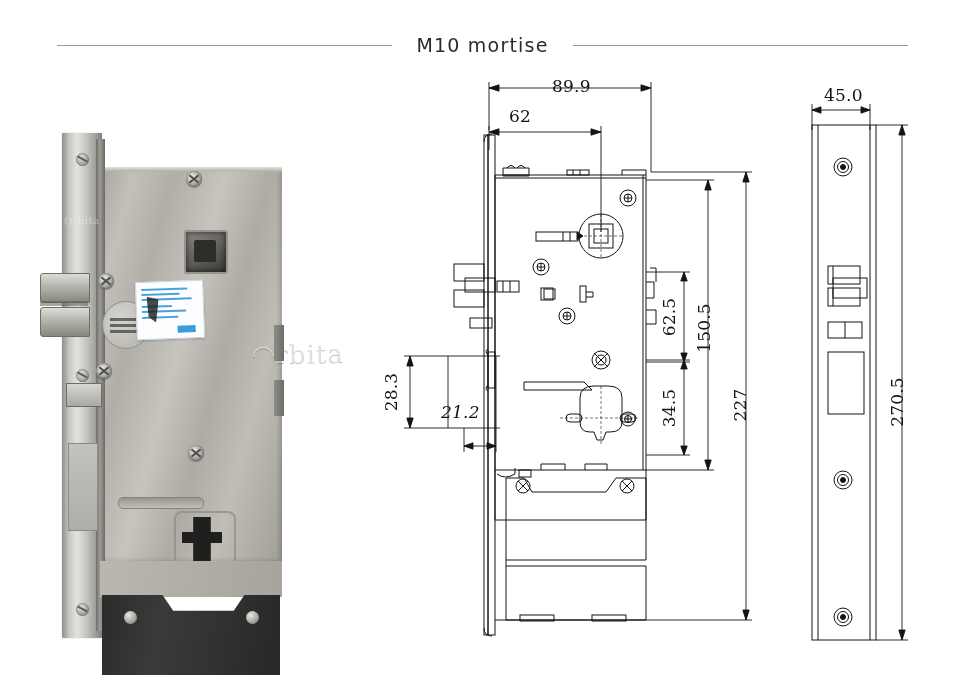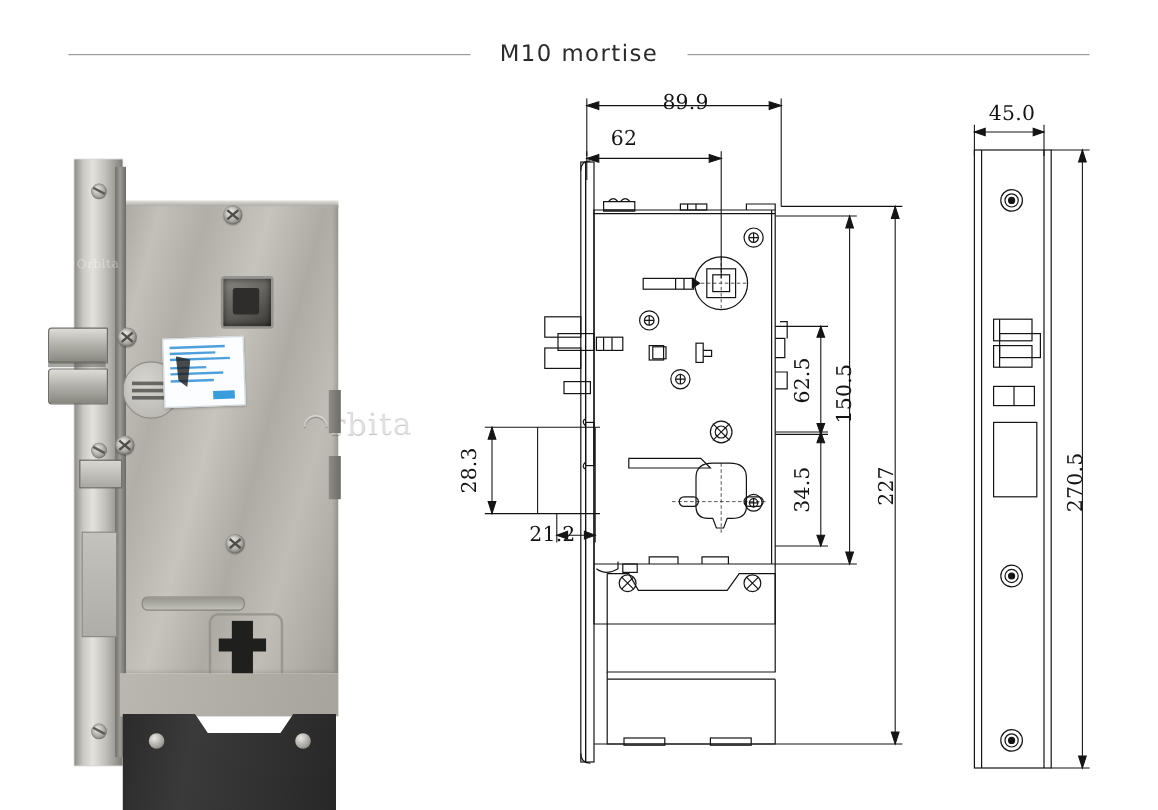--- a/index.html
+++ b/index.html
@@ -465,21 +465,21 @@
         <path d="M876 640 L908 640"></path>
         <path d="M902 125 L902 640"></path>
         <path d="M902 125 l-3.2 10 h6.4 Z" fill="#141414"></path>
         <path d="M902 640 l-3.2 -10 h6.4 Z" fill="#141414"></path>
       </g>
     </g>
   </svg>
 
   <div class="dim" style="left:552px;top:76px;">89.9</div>
   <div class="dim" style="left:509px;top:106px;">62</div>
-  <div class="dim" style="left:441px;top:436px;">21.2</div>
+  <div class="dim" style="left:441px;top:402px;font-style:italic;">21.2</div>
 
   <div class="dim rot" style="left:372px;top:382px;">28.3</div>
   <div class="dim rot" style="left:650px;top:307px;">62.5</div>
   <div class="dim rot" style="left:650px;top:398px;">34.5</div>
   <div class="dim rot" style="left:679px;top:318px;">150.5</div>
   <div class="dim rot" style="left:723px;top:395px;">227</div>
 
   <div class="dim" style="left:824px;top:85px;">45.0</div>
   <div class="dim rot" style="left:872px;top:392px;">270.5</div>
 

